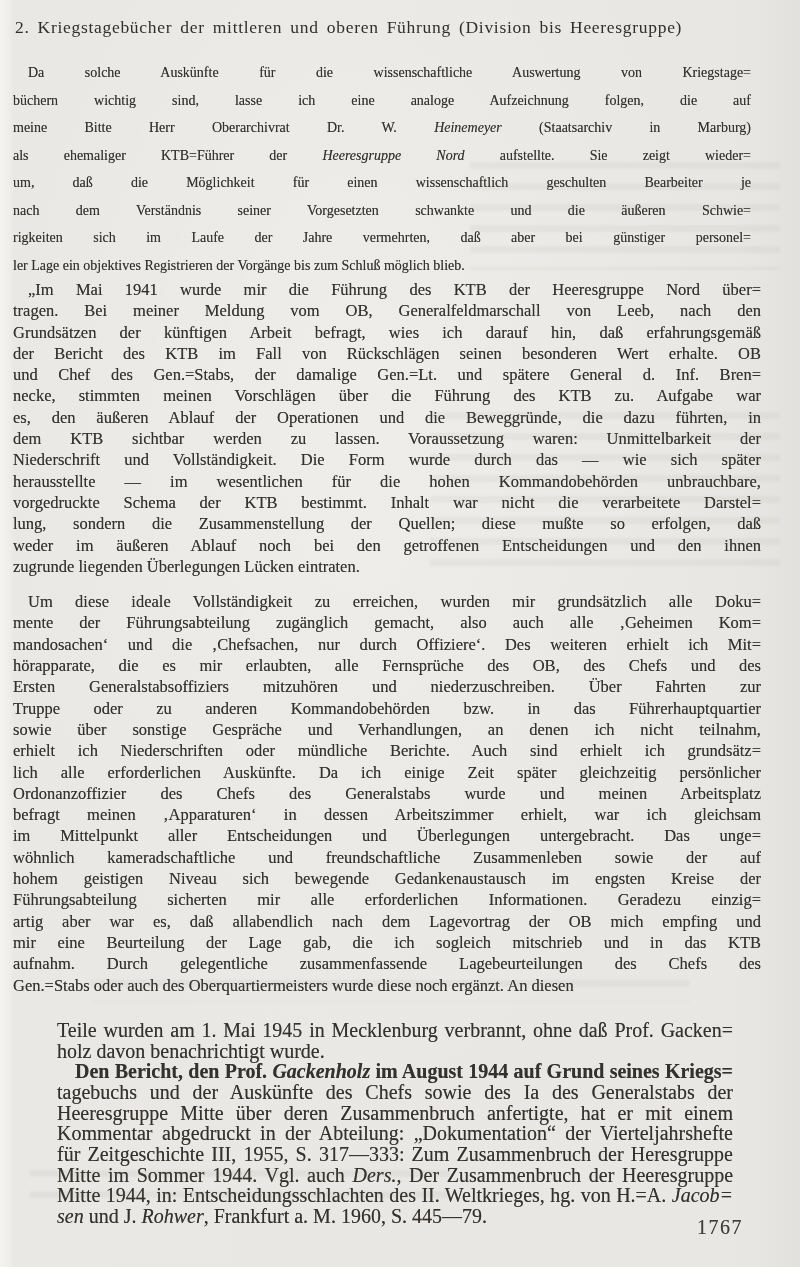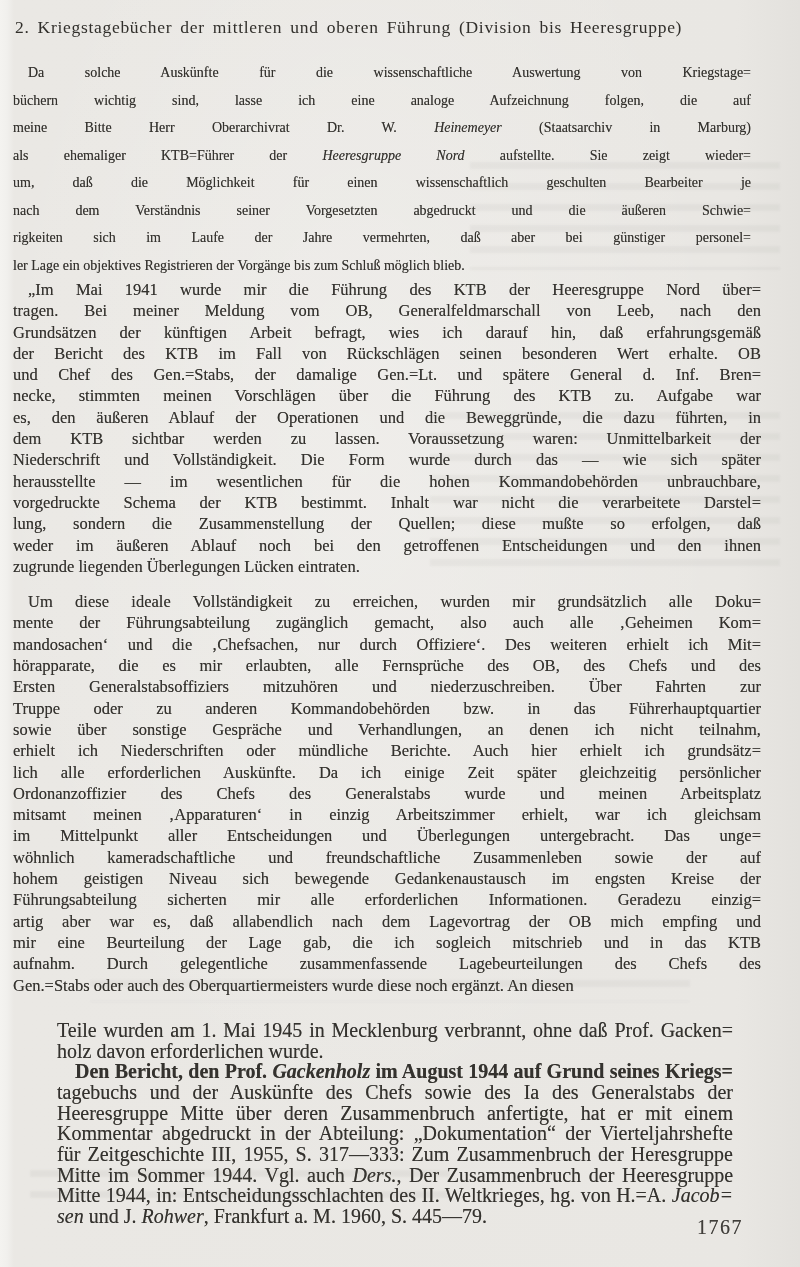--- a/index.html
+++ b/index.html
@@ -64,21 +64,21 @@
 
   <h1 class="heading">2. Kriegstagebücher der mittleren und oberen Führung (Division bis Heeresgruppe)</h1>
 
   <main id="body-container">
       <div class="para intro">
         <div class="line first">Da solche Auskünfte für die wissenschaftliche Auswertung von Kriegstage=</div>
         <div class="line">büchern wichtig sind, lasse ich eine analoge Aufzeichnung folgen, die auf</div>
         <div class="line">meine Bitte Herr Oberarchivrat Dr. W. <i>Heinemeyer</i> (Staatsarchiv in Marburg)</div>
         <div class="line">als ehemaliger KTB=Führer der <i>Heeresgruppe Nord</i> aufstellte. Sie zeigt wieder=</div>
         <div class="line">um, daß die Möglichkeit für einen wissenschaftlich geschulten Bearbeiter je</div>
-        <div class="line">nach dem Verständnis seiner Vorgesetzten abgedruckt und die äußeren Schwie=</div>
+        <div class="line">nach dem Verständnis seiner Vorgesetzten schwankte und die äußeren Schwie=</div>
         <div class="line">rigkeiten sich im Laufe der Jahre vermehrten, daß aber bei günstiger personel=</div>
         <div class="line last">ler Lage ein objektives Registrieren der Vorgänge bis zum Schluß möglich blieb.</div>
       </div>
       <div class="para quote">
         <div class="line first">„Im Mai 1941 wurde mir die Führung des KTB der Heeresgruppe Nord über=</div>
         <div class="line">tragen. Bei meiner Meldung vom OB, Generalfeldmarschall von Leeb, nach den</div>
         <div class="line">Grundsätzen der künftigen Arbeit befragt, wies ich darauf hin, daß erfahrungsgemäß</div>
         <div class="line">der Bericht des KTB im Fall von Rückschlägen seinen besonderen Wert erhalte. OB</div>
         <div class="line">und Chef des Gen.=Stabs, der damalige Gen.=Lt. und spätere General d. Inf. Bren=</div>
         <div class="line">necke, stimmten meinen Vorschlägen über die Führung des KTB zu. Aufgabe war</div>
@@ -92,39 +92,39 @@
         <div class="line last">zugrunde liegenden Überlegungen Lücken eintraten.</div>
       </div>
       <div class="para quote">
         <div class="line first">Um diese ideale Vollständigkeit zu erreichen, wurden mir grundsätzlich alle Doku=</div>
         <div class="line">mente der Führungsabteilung zugänglich gemacht, also auch alle ‚Geheimen Kom=</div>
         <div class="line">mandosachen‘ und die ‚Chefsachen, nur durch Offiziere‘. Des weiteren erhielt ich Mit=</div>
         <div class="line">hörapparate, die es mir erlaubten, alle Fernsprüche des OB, des Chefs und des</div>
         <div class="line">Ersten Generalstabsoffiziers mitzuhören und niederzuschreiben. Über Fahrten zur</div>
         <div class="line">Truppe oder zu anderen Kommandobehörden bzw. in das Führerhauptquartier</div>
         <div class="line">sowie über sonstige Gespräche und Verhandlungen, an denen ich nicht teilnahm,</div>
-        <div class="line">erhielt ich Niederschriften oder mündliche Berichte. Auch hier erhielt ich grundsätz=</div>
+        <div class="line">erhielt ich Niederschriften oder mündliche Berichte. Auch sind erhielt ich grundsätz=</div>
         <div class="line">lich alle erforderlichen Auskünfte. Da ich einige Zeit später gleichzeitig persönlicher</div>
         <div class="line">Ordonanzoffizier des Chefs des Generalstabs wurde und meinen Arbeitsplatz</div>
-        <div class="line">mitsamt meinen ‚Apparaturen‘ in einzig Arbeitszimmer erhielt, war ich gleichsam</div>
+        <div class="line">befragt meinen ‚Apparaturen‘ in dessen Arbeitszimmer erhielt, war ich gleichsam</div>
         <div class="line">im Mittelpunkt aller Entscheidungen und Überlegungen untergebracht. Das unge=</div>
         <div class="line">wöhnlich kameradschaftliche und freundschaftliche Zusammenleben sowie der auf</div>
         <div class="line">hohem geistigen Niveau sich bewegende Gedankenaustausch im engsten Kreise der</div>
         <div class="line">Führungsabteilung sicherten mir alle erforderlichen Informationen. Geradezu einzig=</div>
         <div class="line">artig aber war es, daß allabendlich nach dem Lagevortrag der OB mich empfing und</div>
         <div class="line">mir eine Beurteilung der Lage gab, die ich sogleich mitschrieb und in das KTB</div>
         <div class="line">aufnahm. Durch gelegentliche zusammenfassende Lagebeurteilungen des Chefs des</div>
         <div class="line last">Gen.=Stabs oder auch des Oberquartiermeisters wurde diese noch ergänzt. An diesen</div>
       </div>
     </main>
 
   <section id="footnote-container" class="footnote">
       <div class="para ">
         <div class="line">Teile wurden am 1. Mai 1945 in Mecklenburg verbrannt, ohne daß Prof. Gacken=</div>
-        <div class="line last">holz davon erforderlichen wurde.</div>
+        <div class="line last">holz davon benachrichtigt wurde.</div>
       </div>
       <div class="para ">
         <div class="line first">Den Bericht, den Prof. <i>Gackenholz</i> im August 1944 auf Grund seines Kriegs=</div>
         <div class="line">tagebuchs und der Auskünfte des Chefs sowie des Ia des Generalstabs der</div>
         <div class="line">Heeresgruppe Mitte über deren Zusammenbruch anfertigte, hat er mit einem</div>
         <div class="line">Kommentar abgedruckt in der Abteilung: „Dokumentation“ der Vierteljahrshefte</div>
         <div class="line">für Zeitgeschichte III, 1955, S. 317—333: Zum Zusammenbruch der Heresgruppe</div>
         <div class="line">Mitte im Sommer 1944. Vgl. auch <i>Ders.</i>, Der Zusammenbruch der Heeresgruppe</div>
         <div class="line">Mitte 1944, in: Entscheidungsschlachten des II. Weltkrieges, hg. von H.=A. <i>Jacob=</i></div>
         <div class="line last"><i>sen</i> und J. <i>Rohwer</i>, Frankfurt a. M. 1960, S. 445—79.</div>

